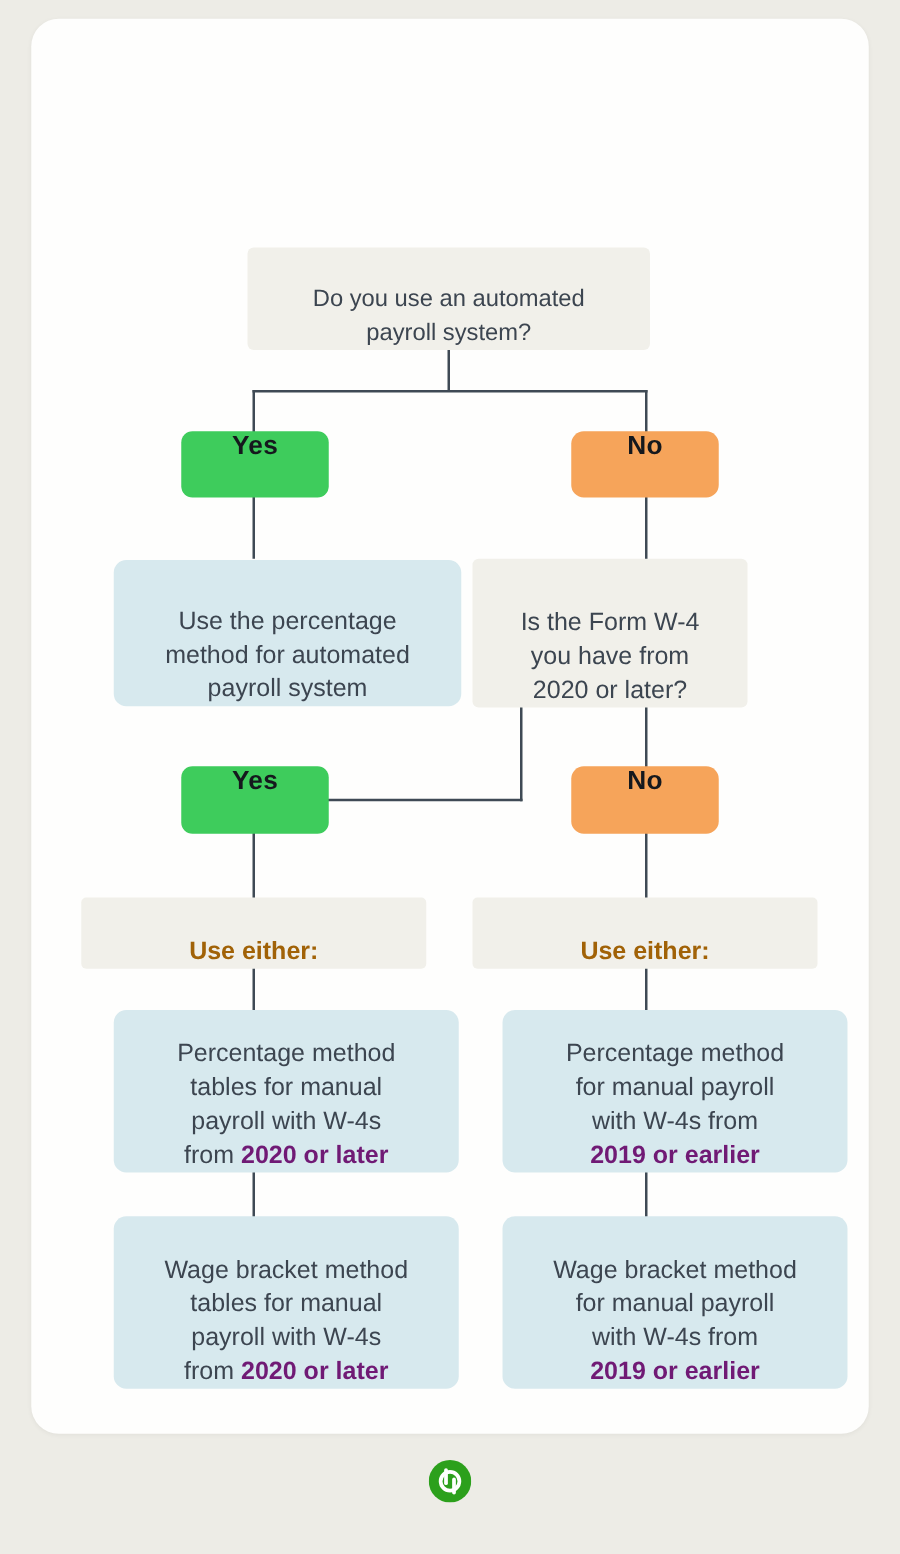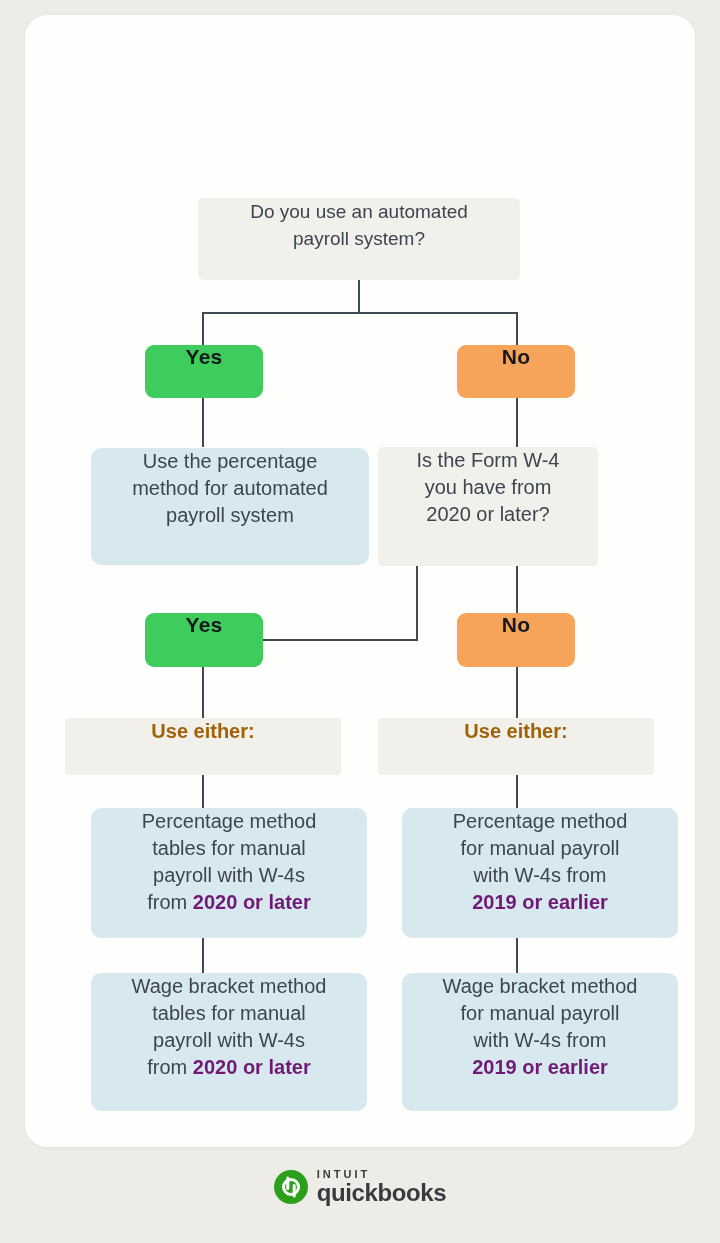--- a/index.html
+++ b/index.html
@@ -9,29 +9,29 @@
   }
   *{margin:0;padding:0;box-sizing:border-box;}
   html,body{width:720px;}
   body{font-family:"Liberation Sans", sans-serif; background:var(--page-bg);}
   .canvas{position:relative;width:720px;height:1243px;background:var(--page-bg);overflow:hidden;}
   .card{position:absolute;left:25px;top:15px;width:670px;height:1132px;background:var(--card-bg);
         border-radius:22px;box-shadow:0 1px 4px rgba(0,0,0,0.05);}
   .title{position:absolute;left:60px;top:64px;width:600px;text-align:center;
          font-size:29px;line-height:39px;font-weight:800;letter-spacing:-0.3px;
          color:var(--title);white-space:pre-line;}
-  .node{position:absolute;display:flex;align-items:flex-start;justify-content:center;
+  .node{position:absolute;display:flex;align-items:flex-end;justify-content:center;
         text-align:center;color:var(--text);font-size:20px;line-height:27px;}
   .node .txt{white-space:pre-line;}
   .neutral{background:var(--neutral-box);border-radius:5px;}
   .blue{background:var(--info-blue);border-radius:10px;margin-left:24px;}
   .decision{position:absolute;display:flex;justify-content:center;
             border-radius:9px;font-size:21px;font-weight:700;color:#15181D;letter-spacing:0.2px;}
   .green{background:var(--yes-green);}
-  .orange{background:var(--no-orange);}
+  .orange{background:var(--no-orange);border-radius:10px;}
   .use-either{font-weight:700;color:#a16207;border-radius:4px;}
   .v{position:absolute;width:2px;background:var(--connector);}
   .h{position:absolute;height:2px;background:var(--connector);}
   b{color:#701a75;}
   .footer{position:absolute;left:0;top:1168px;width:720px;display:flex;
           align-items:center;justify-content:center;gap:9px;}
   .logo-text{display:flex;flex-direction:column;align-items:flex-start;}
   .brand-top{font-size:11px;font-weight:700;letter-spacing:3px;color:var(--brand-text);
              text-transform:uppercase;line-height:12px;}
   .brand-bottom{font-size:24px;font-weight:700;letter-spacing:-0.4px;color:var(--brand-text);
@@ -124,18 +124,14 @@
 </span><b>2019 or earlier</b></span>
   </div>
 
   <div class="footer">
     <svg width="34" height="34" viewBox="0 0 34 34">
       <circle cx="17" cy="17" r="17" fill="#2CA01C"></circle>
       <circle cx="17" cy="17" r="7.5" fill="none" stroke="#ffffff" stroke-width="3"></circle>
       <rect x="12.3" y="6.5" width="3" height="13.5" rx="1.5" fill="#ffffff"></rect>
       <rect x="18.7" y="14" width="3" height="13.5" rx="1.5" fill="#ffffff"></rect>
     </svg>
-    <div class="logo-text">
-      <span class="brand-top">intuit</span>
-      <span class="brand-bottom">quickbooks</span>
-    </div>
   </div>
 </div>
 
 </body></html>

